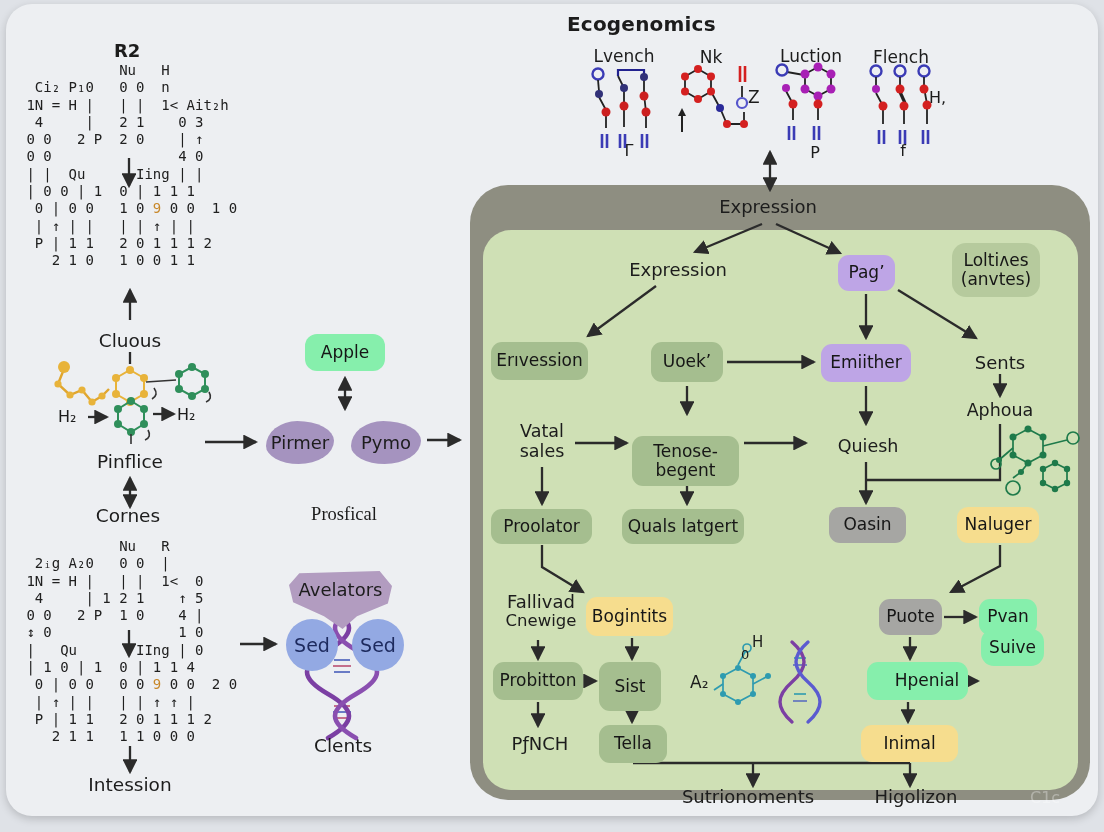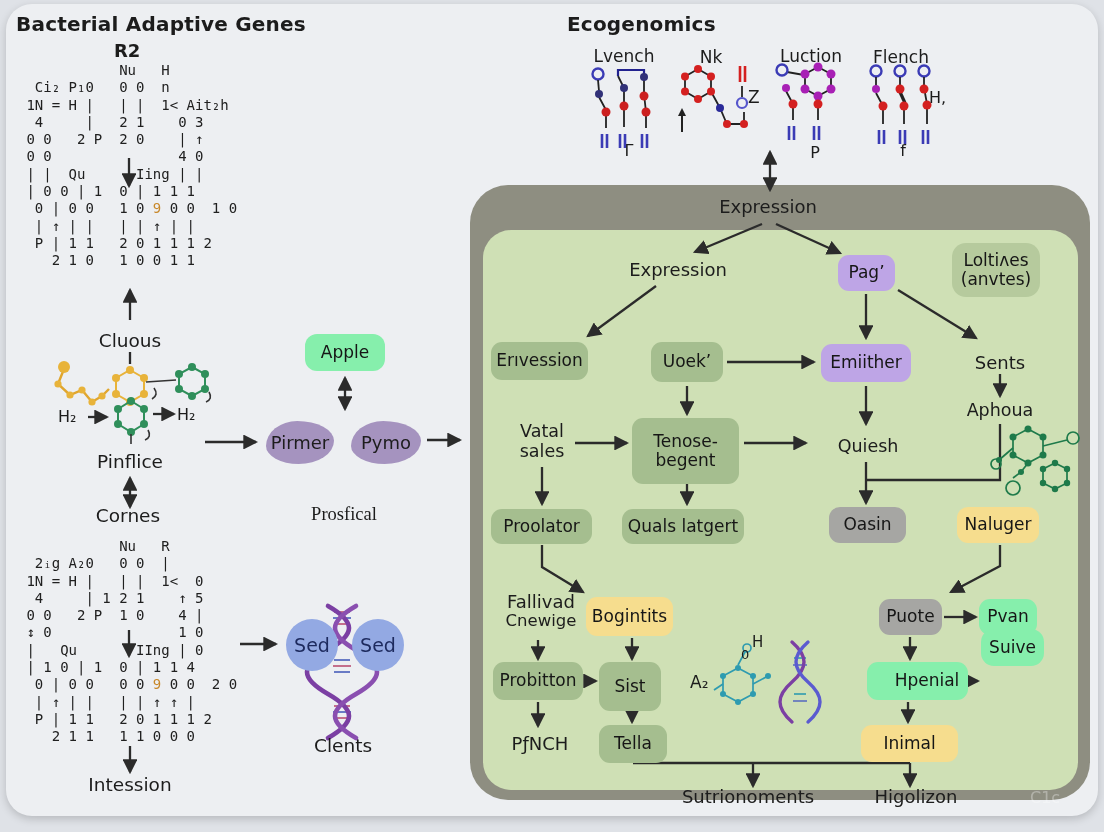--- a/index.html
+++ b/index.html
@@ -85,21 +85,20 @@
       <line x1="910" y1="637" x2="910" y2="659" marker-end="url(#ah)"></line>
       <line x1="1012" y1="637" x2="1012" y2="659" marker-end="url(#ah)"></line>
       <line x1="951" y1="681" x2="978" y2="681" marker-end="url(#ah)"></line>
       <line x1="908" y1="702" x2="908" y2="722" marker-end="url(#ah)"></line>
       <path d="M633,763 L910,763"></path>
       <line x1="753" y1="763" x2="753" y2="786" marker-end="url(#ah)"></line>
       <line x1="910" y1="763" x2="910" y2="786" marker-end="url(#ah)"></line>
     </g>
   </svg>
 
-  <div class="t title" style="left:16px;top:12px;">Bacterial Adaptive Genes</div>
   <div class="t" style="left:114px;top:40px;font-size:18px;font-weight:600;">R2</div>
   <div class="matrix" style="left:18px;top:62px;">            Nu   H
   Ci₂ P₁0   0 0  n
  1N = H |   | |  1&lt; Ait₂h
   4     |   2 1    0 3
  0 0   2 P  2 0    | ↑
  0 0               4 0
  | |  Qu      Iing | |
  | 0 0 | 1  0 | 1 1 1
   0 | 0 0   1 0 <span class="o9">9</span> 0 0  1 0
@@ -181,20 +180,23 @@
     <span>Apple</span>
   </div>
   <div class="blob" style="left:266px;top:421px;width:68px;height:43px;">
     <span>Pirmer</span>
   </div>
   <div class="blob" style="left:351px;top:421px;width:70px;height:43px;">
     <span>Pymo</span>
   </div>
   <div class="t lab c" style="left:344px;top:504px;font-family:Liberation Serif, serif;">Prosfical</div>
 
+  <div class="avel" style="left:289px;top:571px;width:103px;height:50px;">
+    <span>Avelators</span>
+  </div>
 
   <svg class="molsvg" style="left:314px;top:602px;" width="56" height="140">
     <g stroke-width="1.8">
       <line x1="20" y1="10" x2="36" y2="10" stroke="#c06080"></line>
         <line x1="19" y1="16" x2="37" y2="16" stroke="#5b6ec0"></line>
         <line x1="20" y1="22" x2="36" y2="22" stroke="#c06080"></line>
       <line x1="20" y1="58" x2="36" y2="58" stroke="#5b6ec0"></line>
         <line x1="19" y1="64" x2="37" y2="64" stroke="#c06080"></line>
         <line x1="20" y1="70" x2="36" y2="70" stroke="#5b6ec0"></line>
       <line x1="20" y1="104" x2="36" y2="104" stroke="#c06080"></line>
@@ -362,21 +364,21 @@
   </div>
   <div class="box purple" style="left:821px;top:344px;width:90px;height:38px;">
     <span>Emiither</span>
   </div>
   <div class="t c" style="left:1000px;top:352px;font-size:18px;text-align:right;">Sents</div>
 
   <div class="t c" style="left:542px;top:421px;font-size:17.5px;line-height:1.15;">
     <div>Vatal</div>
     <div>sales</div>
   </div>
-  <div class="box green" style="left:632px;top:418px;width:107px;height:66px;">
+  <div class="box green" style="left:632px;top:436px;width:107px;height:50px;">
     <span>Tenose-</span>
     <span>begent</span>
   </div>
   <div class="t c" style="left:868px;top:436px;font-size:17.5px;">Quiesh</div>
   <div class="t c" style="left:1000px;top:400px;font-size:17.5px;">Aphoua</div>
 
   <svg class="molsvg" style="left:983px;top:418px;" width="100" height="88">
     <g stroke="#1e7a4a" stroke-width="1.7" fill="none">
       <polygon points="45,11 60,19 60,37 45,45 30,37 30,19"></polygon>
       <polygon points="72,45 84,51 84,65 72,71 60,65 60,51"></polygon>

